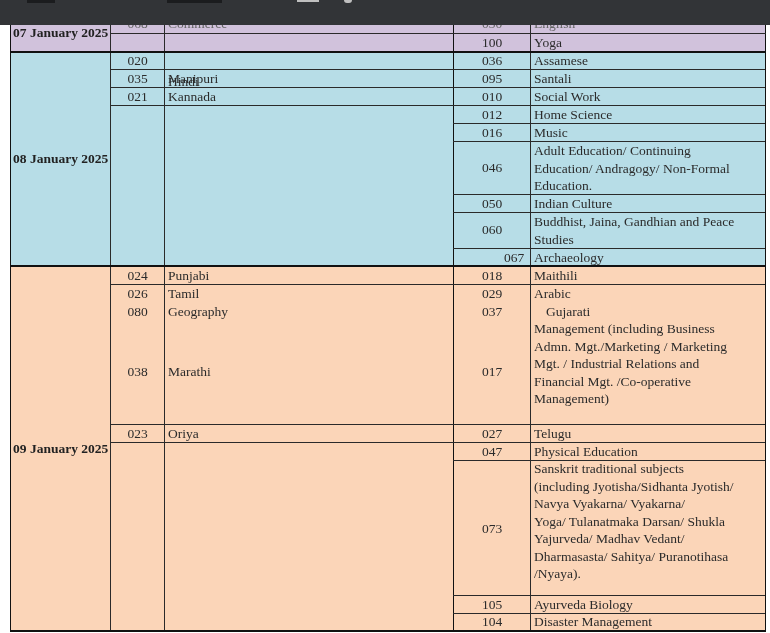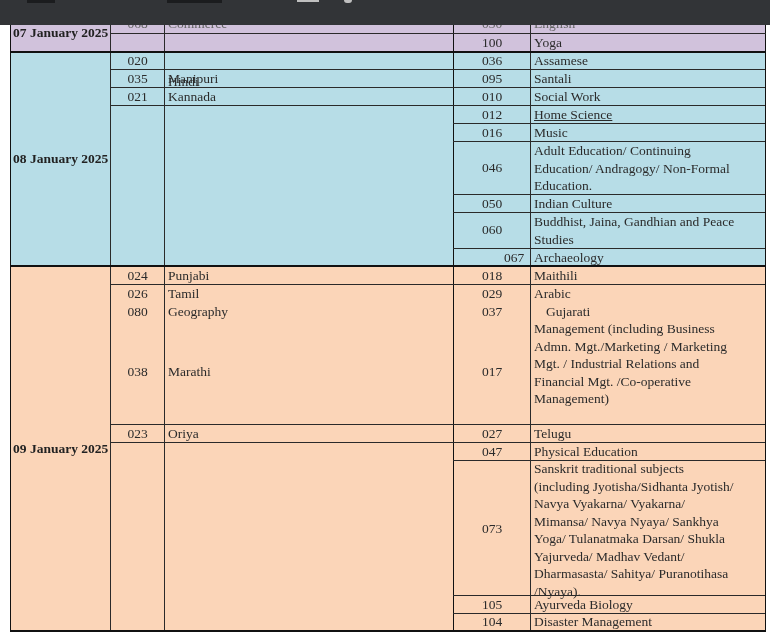--- a/index.html
+++ b/index.html
@@ -88,21 +88,21 @@
   <div class="cell code" style="left:111px;top:88px;width:53px;">021</div>
   <div class="cell subject" style="left:165px;top:88px;text-align:right;">Kannada</div>
 
   <div class="cell code" style="left:454px;top:52px;width:76px;">036</div>
   <div class="cell subject" style="left:531px;top:52px;">Assamese</div>
   <div class="cell code" style="left:454px;top:70px;width:76px;">095</div>
   <div class="cell subject" style="left:531px;top:70px;">Santali</div>
   <div class="cell code" style="left:454px;top:88px;width:76px;">010</div>
   <div class="cell subject" style="left:531px;top:88px;">Social Work</div>
   <div class="cell code" style="left:454px;top:106px;width:76px;">012</div>
-  <div class="cell subject" style="left:531px;top:106px;text-decoration:underline;">Home Science</div>
+  <div class="cell subject" style="left:531px;top:106px;">Home Science</div>
   <div class="cell code" style="left:454px;top:124px;width:76px;">016</div>
   <div class="cell subject" style="left:531px;top:124px;">Music</div>
   <div class="cell code" style="left:454px;top:159px;width:76px;">046</div>
   <div class="cell subject" style="left:531px;top:142px;">
     <div>Adult Education/ Continuing</div>
     <div>Education/ Andragogy/ Non-Formal</div>
     <div>Education.</div>
   </div>
   <div class="cell code" style="left:454px;top:195px;width:76px;">050</div>
   <div class="cell subject" style="left:531px;top:195px;">Indian Culture</div>
@@ -143,21 +143,20 @@
   </div>
   <div class="cell code" style="left:454px;top:425px;width:76px;">027</div>
   <div class="cell subject" style="left:531px;top:425px;">Telugu</div>
   <div class="cell code" style="left:454px;top:443px;width:76px;">047</div>
   <div class="cell subject" style="left:531px;top:443px;">Physical Education</div>
   <div class="cell code" style="left:454px;top:520px;width:76px;">073</div>
   <div class="cell subject" style="left:531px;top:460px;">
     <div>Sanskrit traditional subjects</div>
     <div>(including Jyotisha/Sidhanta Jyotish/</div>
     <div>Navya Vyakarna/ Vyakarna/</div>
-    <div>Mimansa/ Navya Nyaya/ Sankhya</div>
     <div>Yoga/ Tulanatmaka Darsan/ Shukla</div>
     <div>Yajurveda/ Madhav Vedant/</div>
     <div>Dharmasasta/ Sahitya/ Puranotihasa</div>
     <div>/Nyaya).</div>
   </div>
   <div class="cell code" style="left:454px;top:596px;width:76px;">105</div>
   <div class="cell subject" style="left:531px;top:596px;">Ayurveda Biology</div>
   <div class="cell code" style="left:454px;top:613px;width:76px;">104</div>
   <div class="cell subject" style="left:531px;top:613px;">Disaster Management</div>
 

